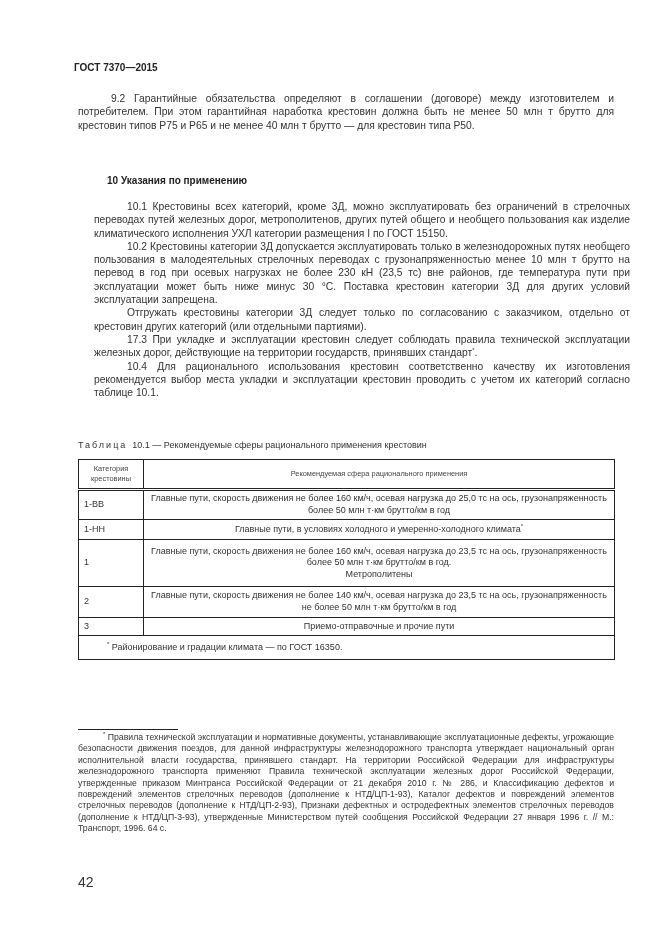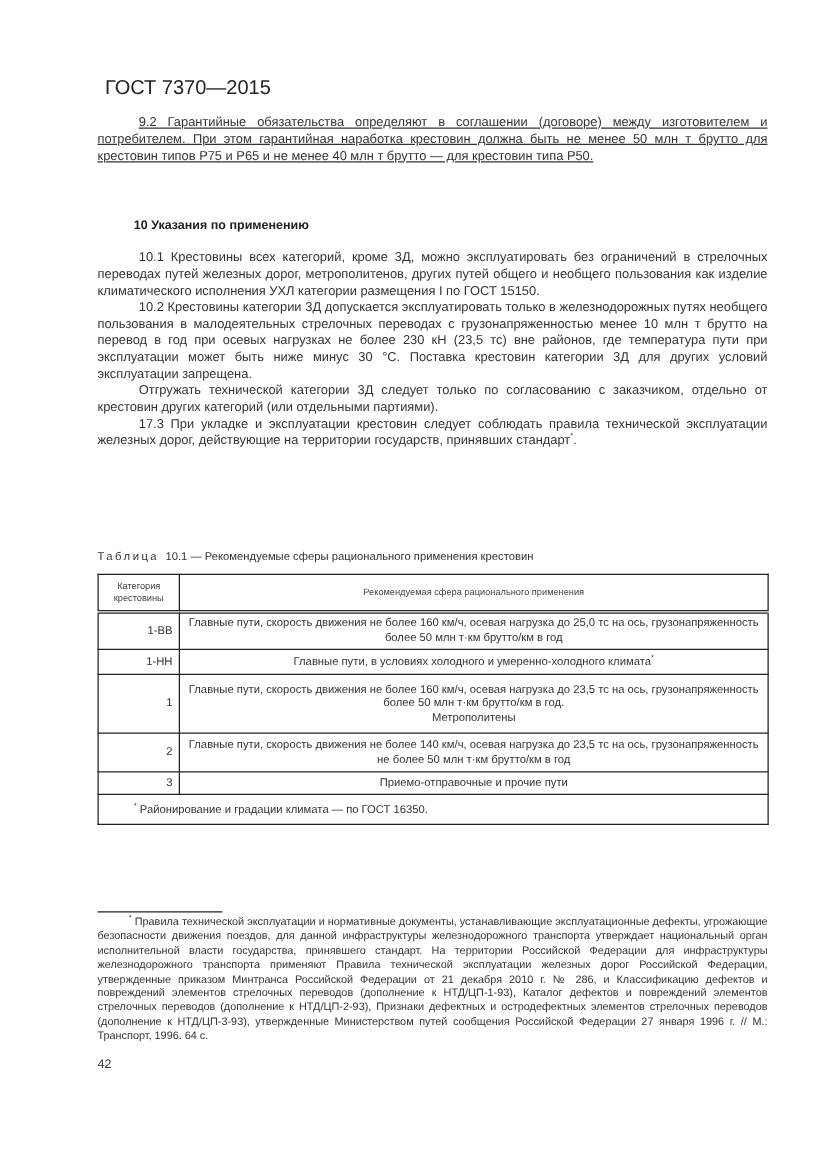--- a/index.html
+++ b/index.html
@@ -2,21 +2,21 @@
 <html><head>
 <meta charset="utf-8">
 <style>
   html, body { margin: 0; padding: 0; }
   body {
     width: 661px; height: 935px; background: #ffffff; position: relative; overflow: hidden;
     font-family: "Liberation Sans", sans-serif; color: #333333;
   }
   .abs { position: absolute; }
   .header {
-    left: 84px; top: 62px; font-size: 16px; font-weight: normal; color: #222;
+    left: 74px; top: 62px; font-size: 10px; font-weight: bold; color: #222;
   }
   .para {
     position: absolute; left: 78px; width: 536px;
     font-size: 10.3px; line-height: 13.3px; text-align: justify; color: #333;
   }
   .para p { margin: 0; text-indent: 33px; text-align: justify; }
   .section-title {
     left: 107px; top: 175px; font-size: 10px; font-weight: bold; color: #222;
   }
   .table-caption {
@@ -27,48 +27,49 @@
     position: absolute; left: 78px; top: 459px; width: 537px;
     border-collapse: collapse; font-size: 9px; color: #333;
     border: 1px solid #222;
   }
   table.t td, table.t th {
     border: 1px solid #222; padding: 2px 5px; vertical-align: middle; font-weight: normal;
     line-height: 11.6px;
   }
   table.t th { font-size: 7.4px; color: #444; line-height: 10px; text-align: center; height: 24px; }
   table.t thead tr { border-bottom: 3px double #222; }
-  table.t td.cat { text-align: right; width: 54px; }
+  table.t td.cat { text-align: left; width: 54px; }
   table.t td.desc { text-align: center; }
   table.t td.note { padding-left: 28px; }
   sup { font-size: 6px; vertical-align: super; line-height: 0; }
   .fn-rule { left: 78px; top: 729px; width: 100px; height: 0; border-top: 1px solid #222; }
   .footnote {
     position: absolute; left: 78px; top: 732px; width: 536px;
     font-size: 8.7px; line-height: 11.4px; text-align: justify; color: #333;
   }
   .footnote p { margin: 0; text-indent: 25px; }
-  .pagenum { left: 78px; top: 846px; font-size: 10px; color: #333; }
+  .pagenum { left: 78px; top: 874px; font-size: 14px; color: #333; }
 </style>
 </head>
 <body>
 
 <div class="abs header">ГОСТ 7370—2015</div>
 
-<div class="para" style="top:92px;text-decoration:underline;">
+<div class="para" style="top:92px;">
   <p>9.2 Гарантийные обязательства определяют в соглашении (договоре) между изготовителем и потребителем. При этом гарантийная наработка крестовин должна быть не менее 50 млн т брутто для крестовин типов Р75 и Р65 и не менее 40 млн т брутто — для крестовин типа Р50.</p>
 </div>
 
 <div class="abs section-title">10 Указания по применению</div>
 
-<div class="para" style="top:200px;">
+<div class="para" style="top:200px;margin-left:16px;">
   <p>10.1 Крестовины всех категорий, кроме 3Д, можно эксплуатировать без ограничений в стрелочных переводах путей железных дорог, метрополитенов, других путей общего и необщего пользования как изделие климатического исполнения УХЛ категории размещения I по ГОСТ 15150.</p>
   <p>10.2 Крестовины категории 3Д допускается эксплуатировать только в железнодорожных путях необщего пользования в малодеятельных стрелочных переводах с грузонапряженностью менее 10 млн т брутто на перевод в год при осевых нагрузках не более 230 кН (23,5 тс) вне районов, где температура пути при эксплуатации может быть ниже минус 30 °С. Поставка крестовин категории 3Д для других условий эксплуатации запрещена.</p>
-  <p>Отгружать технической категории 3Д следует только по согласованию с заказчиком, отдельно от крестовин других категорий (или отдельными партиями).</p>
+  <p>Отгружать крестовины категории 3Д следует только по согласованию с заказчиком, отдельно от крестовин других категорий (или отдельными партиями).</p>
   <p><span>17.3 При укладке и эксплуатации крестовин следует соблюдать правила технической эксплуатации железных дорог, действующие на территории государств, принявших стандарт</span><sup>*</sup><span>.</span></p>
+  <p>10.4 Для рационального использования крестовин соответственно качеству их изготовления рекомендуется выбор места укладки и эксплуатации крестовин проводить с учетом их категорий согласно таблице 10.1.</p>
 </div>
 
 <div class="abs table-caption">
   <span class="spaced">Таблица</span>&nbsp;
   <span>10.1 — Рекомендуемые сферы рационального применения крестовин</span>
 </div>
 
 <table class="t">
   <thead>
     <tr>

